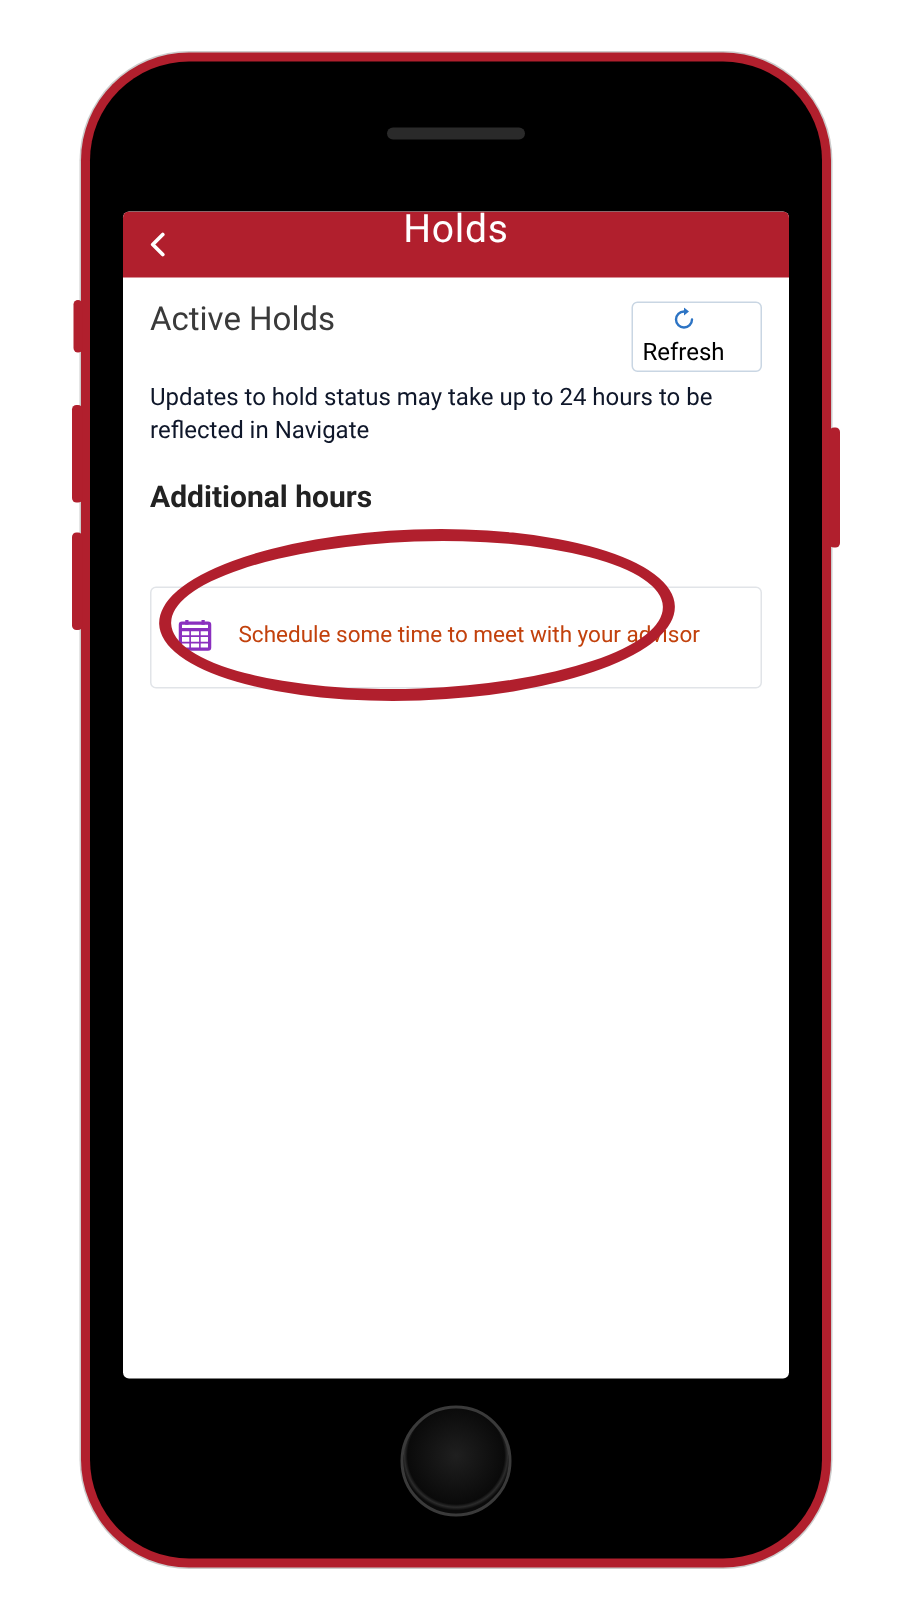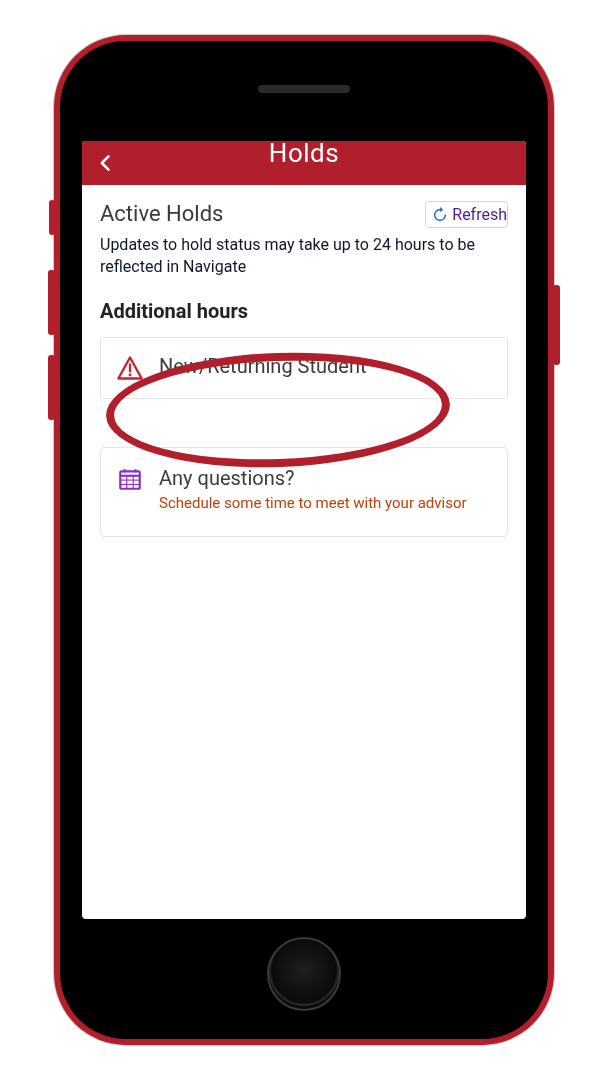--- a/index.html
+++ b/index.html
@@ -95,26 +95,27 @@
     color: #fff;
     margin-top: -20px;
   }
   
   .content { padding: 16px 18px; background:#fff; }
   .section-row { display:flex; justify-content: space-between; align-items: flex-start; }
   .section-title { font-size: 22px; color: #3a3a3a; font-weight: 400; }
   .refresh-btn {
     border: 1px solid #c9d6e3;
     border-radius: 4px;
-    padding: 3px 0 3px 6px;
+    padding: 3px 24px 3px 6px;
     display:flex; align-items:center; gap:4px;
-    color: #4c1d95;
+    color: #000000;
     font-size: 16px;
     background: #fff;
     cursor: pointer;
+    flex-direction: column;
   }
   .helper-text {
     margin-top: 6px;
     font-size: 16px;
     color: #0f172a;
     line-height: 1.35;
   }
   .subhead {
     margin-top: 22px;
     font-size: 20px;
@@ -183,48 +184,35 @@
               <path d="M12 4 A8 8 0 1 0 20 12" fill="none" stroke="#2d74c4" stroke-width="2.4" stroke-linecap="round"></path>
               <polygon points="12,0 12,8 17,4" fill="#2d74c4"></polygon>
             </svg>
             <span>Refresh</span>
           </div>
         </div>
         <div class="helper-text">Updates to hold status may take up to 24 hours to be reflected in Navigate</div>
 
         <div class="subhead">Additional hours</div>
 
-        <div class="card">
-          <div class="icon-box">
-            <svg class="warn-svg" viewBox="0 0 24 24">
-              <path d="M12 3 L22 21 L2 21 Z" fill="none" stroke="#c4252f" stroke-width="2" stroke-linejoin="round"></path>
-              <line x1="12" y1="9" x2="12" y2="15" stroke="#c4252f" stroke-width="2" stroke-linecap="round"></line>
-              <circle cx="12" cy="18" r="1.2" fill="#c4252f"></circle>
-            </svg>
-          </div>
-          <div>
-            <div class="card-title">New/Returning Student</div>
-          </div>
-        </div>
 
         <div class="card questions">
           <div class="icon-box">
             <svg class="cal-svg" viewBox="0 0 24 24">
               <rect x="3" y="5" width="18" height="16" rx="1" fill="none" stroke="#8a2fbf" stroke-width="2"></rect>
               <line x1="3" y1="9" x2="21" y2="9" stroke="#8a2fbf" stroke-width="2"></line>
               <line x1="7" y1="3" x2="7" y2="6" stroke="#8a2fbf" stroke-width="2"></line>
               <line x1="17" y1="3" x2="17" y2="6" stroke="#8a2fbf" stroke-width="2"></line>
               <line x1="9" y1="9" x2="9" y2="21" stroke="#8a2fbf" stroke-width="1"></line>
               <line x1="15" y1="9" x2="15" y2="21" stroke="#8a2fbf" stroke-width="1"></line>
               <line x1="3" y1="13" x2="21" y2="13" stroke="#8a2fbf" stroke-width="1"></line>
               <line x1="3" y1="17" x2="21" y2="17" stroke="#8a2fbf" stroke-width="1"></line>
             </svg>
           </div>
           <div>
-            <div class="card-title">Any questions?</div>
             <div class="card-sub">Schedule some time to meet with your advisor</div>
           </div>
         </div>
       </div>
 
       <div class="annotation-ellipse"></div>
 
     </div>
 
     <div class="home-button"></div>

